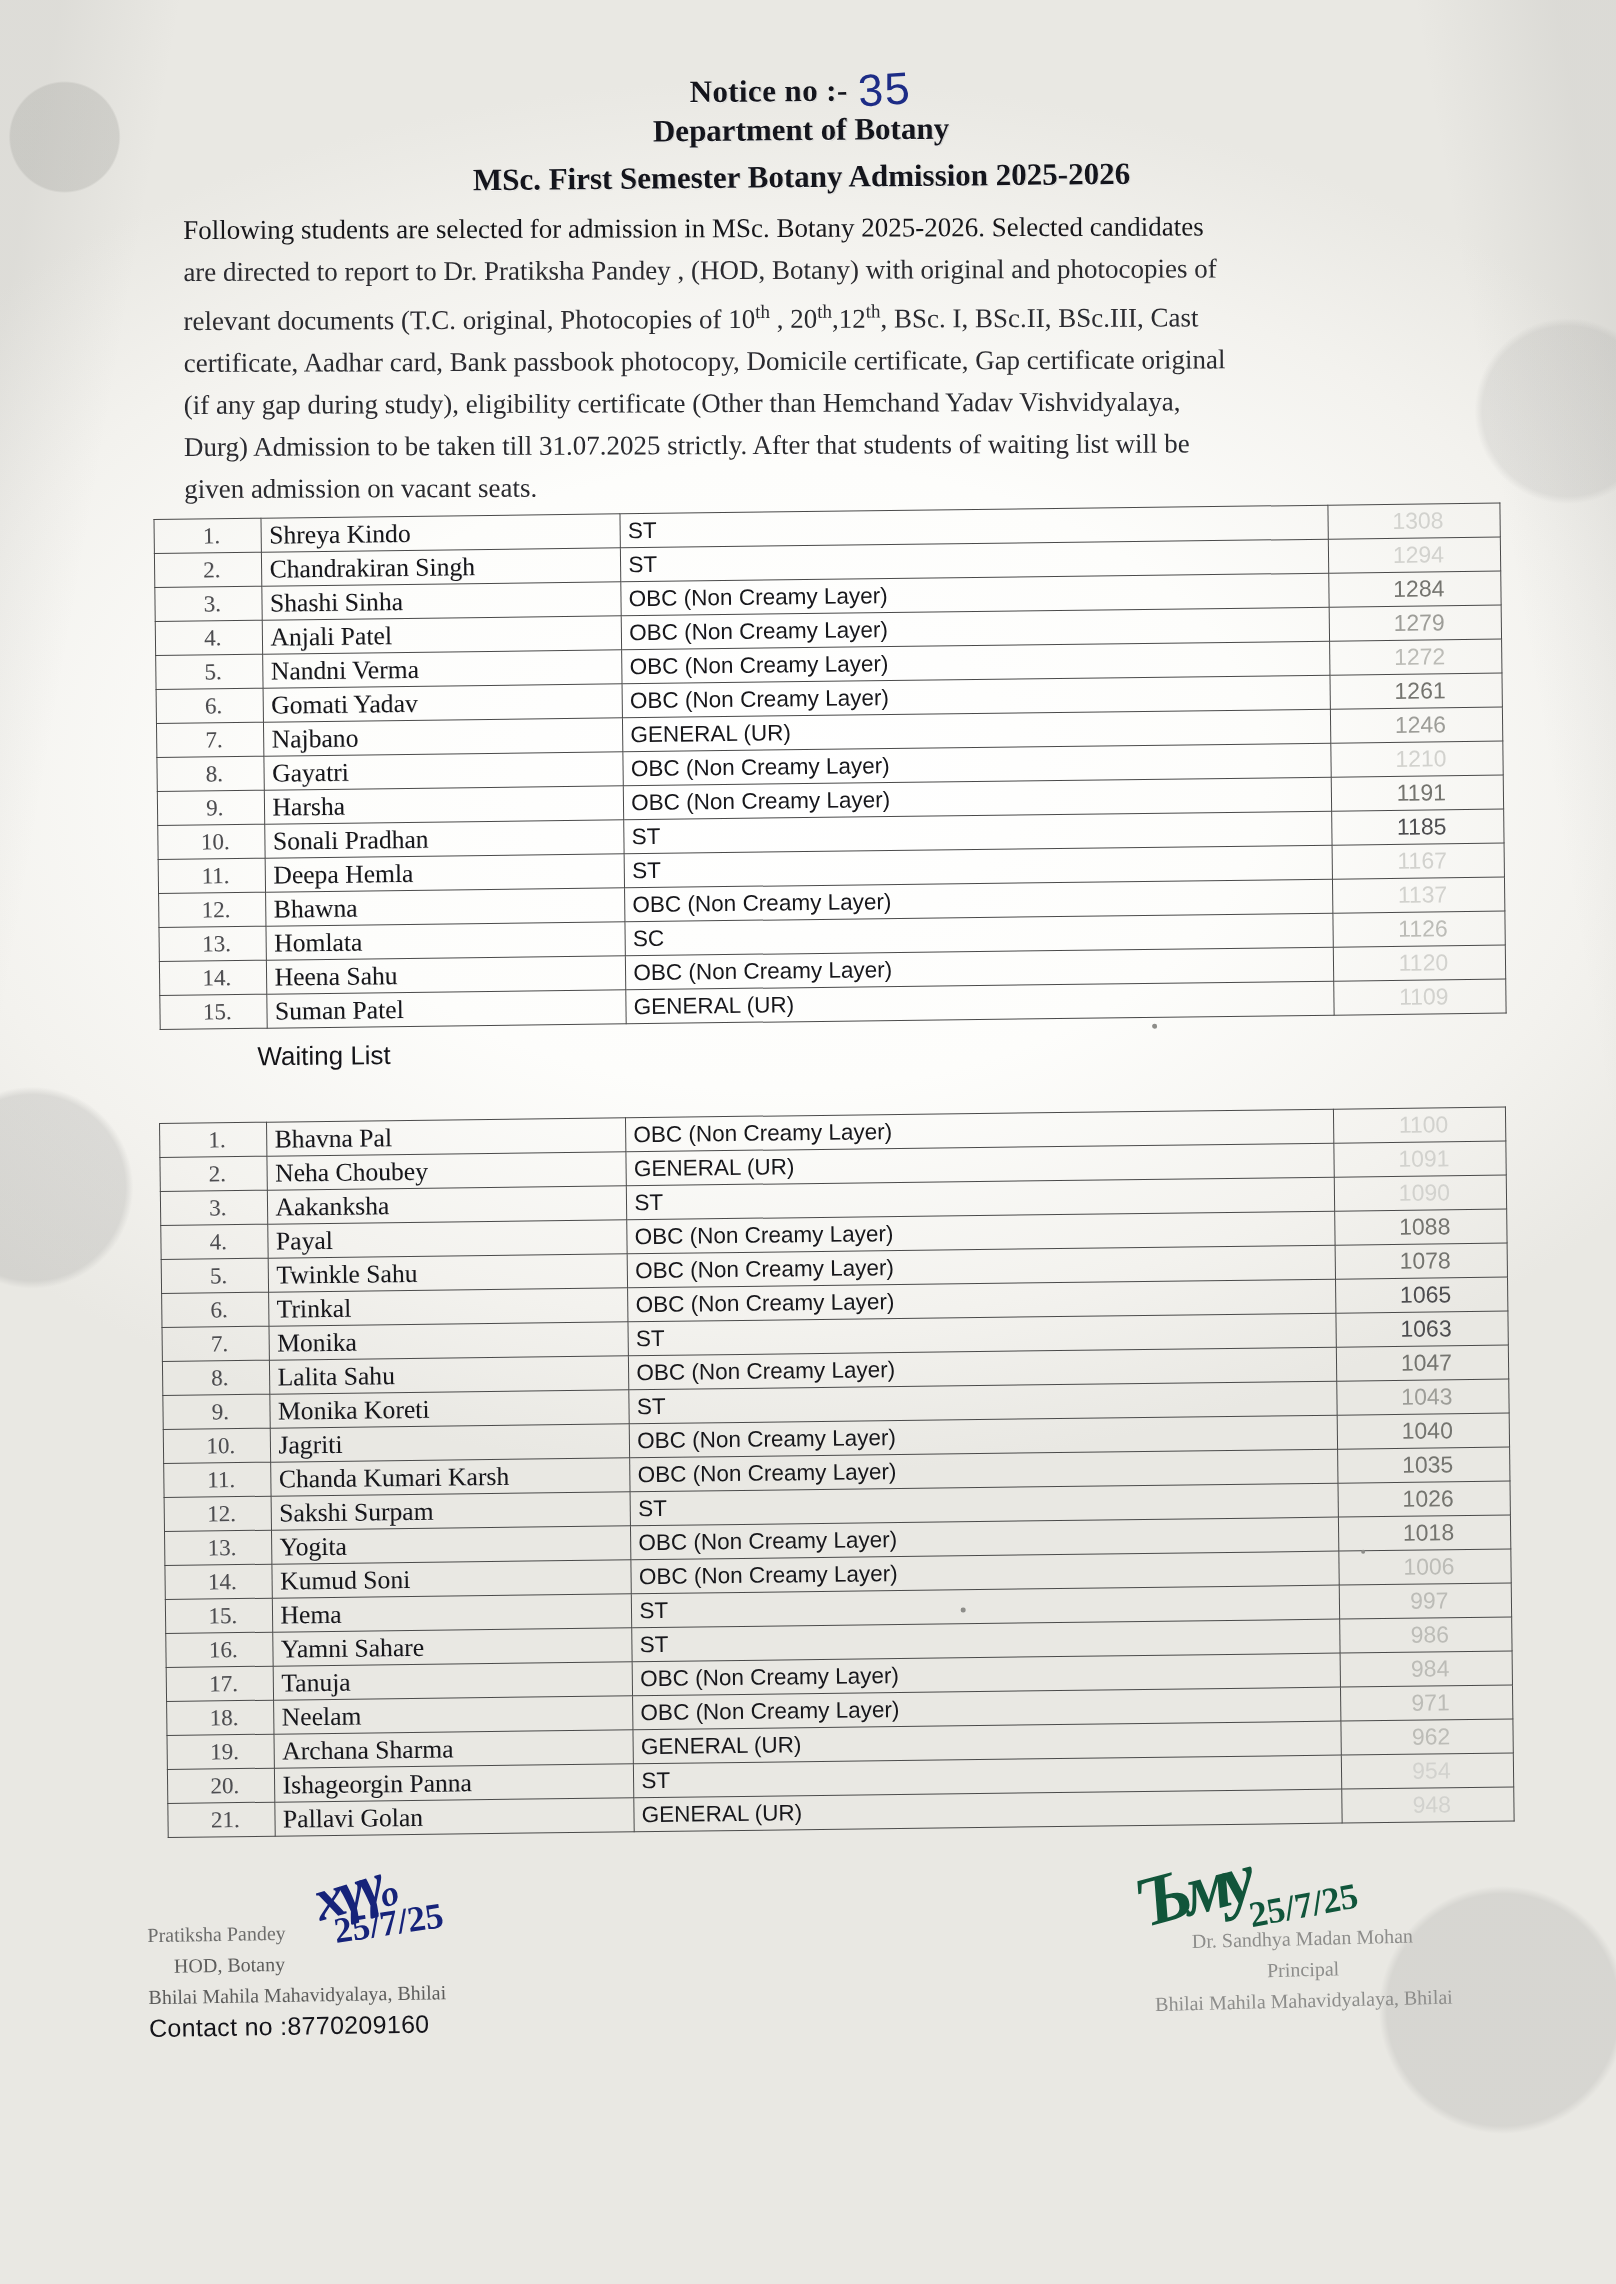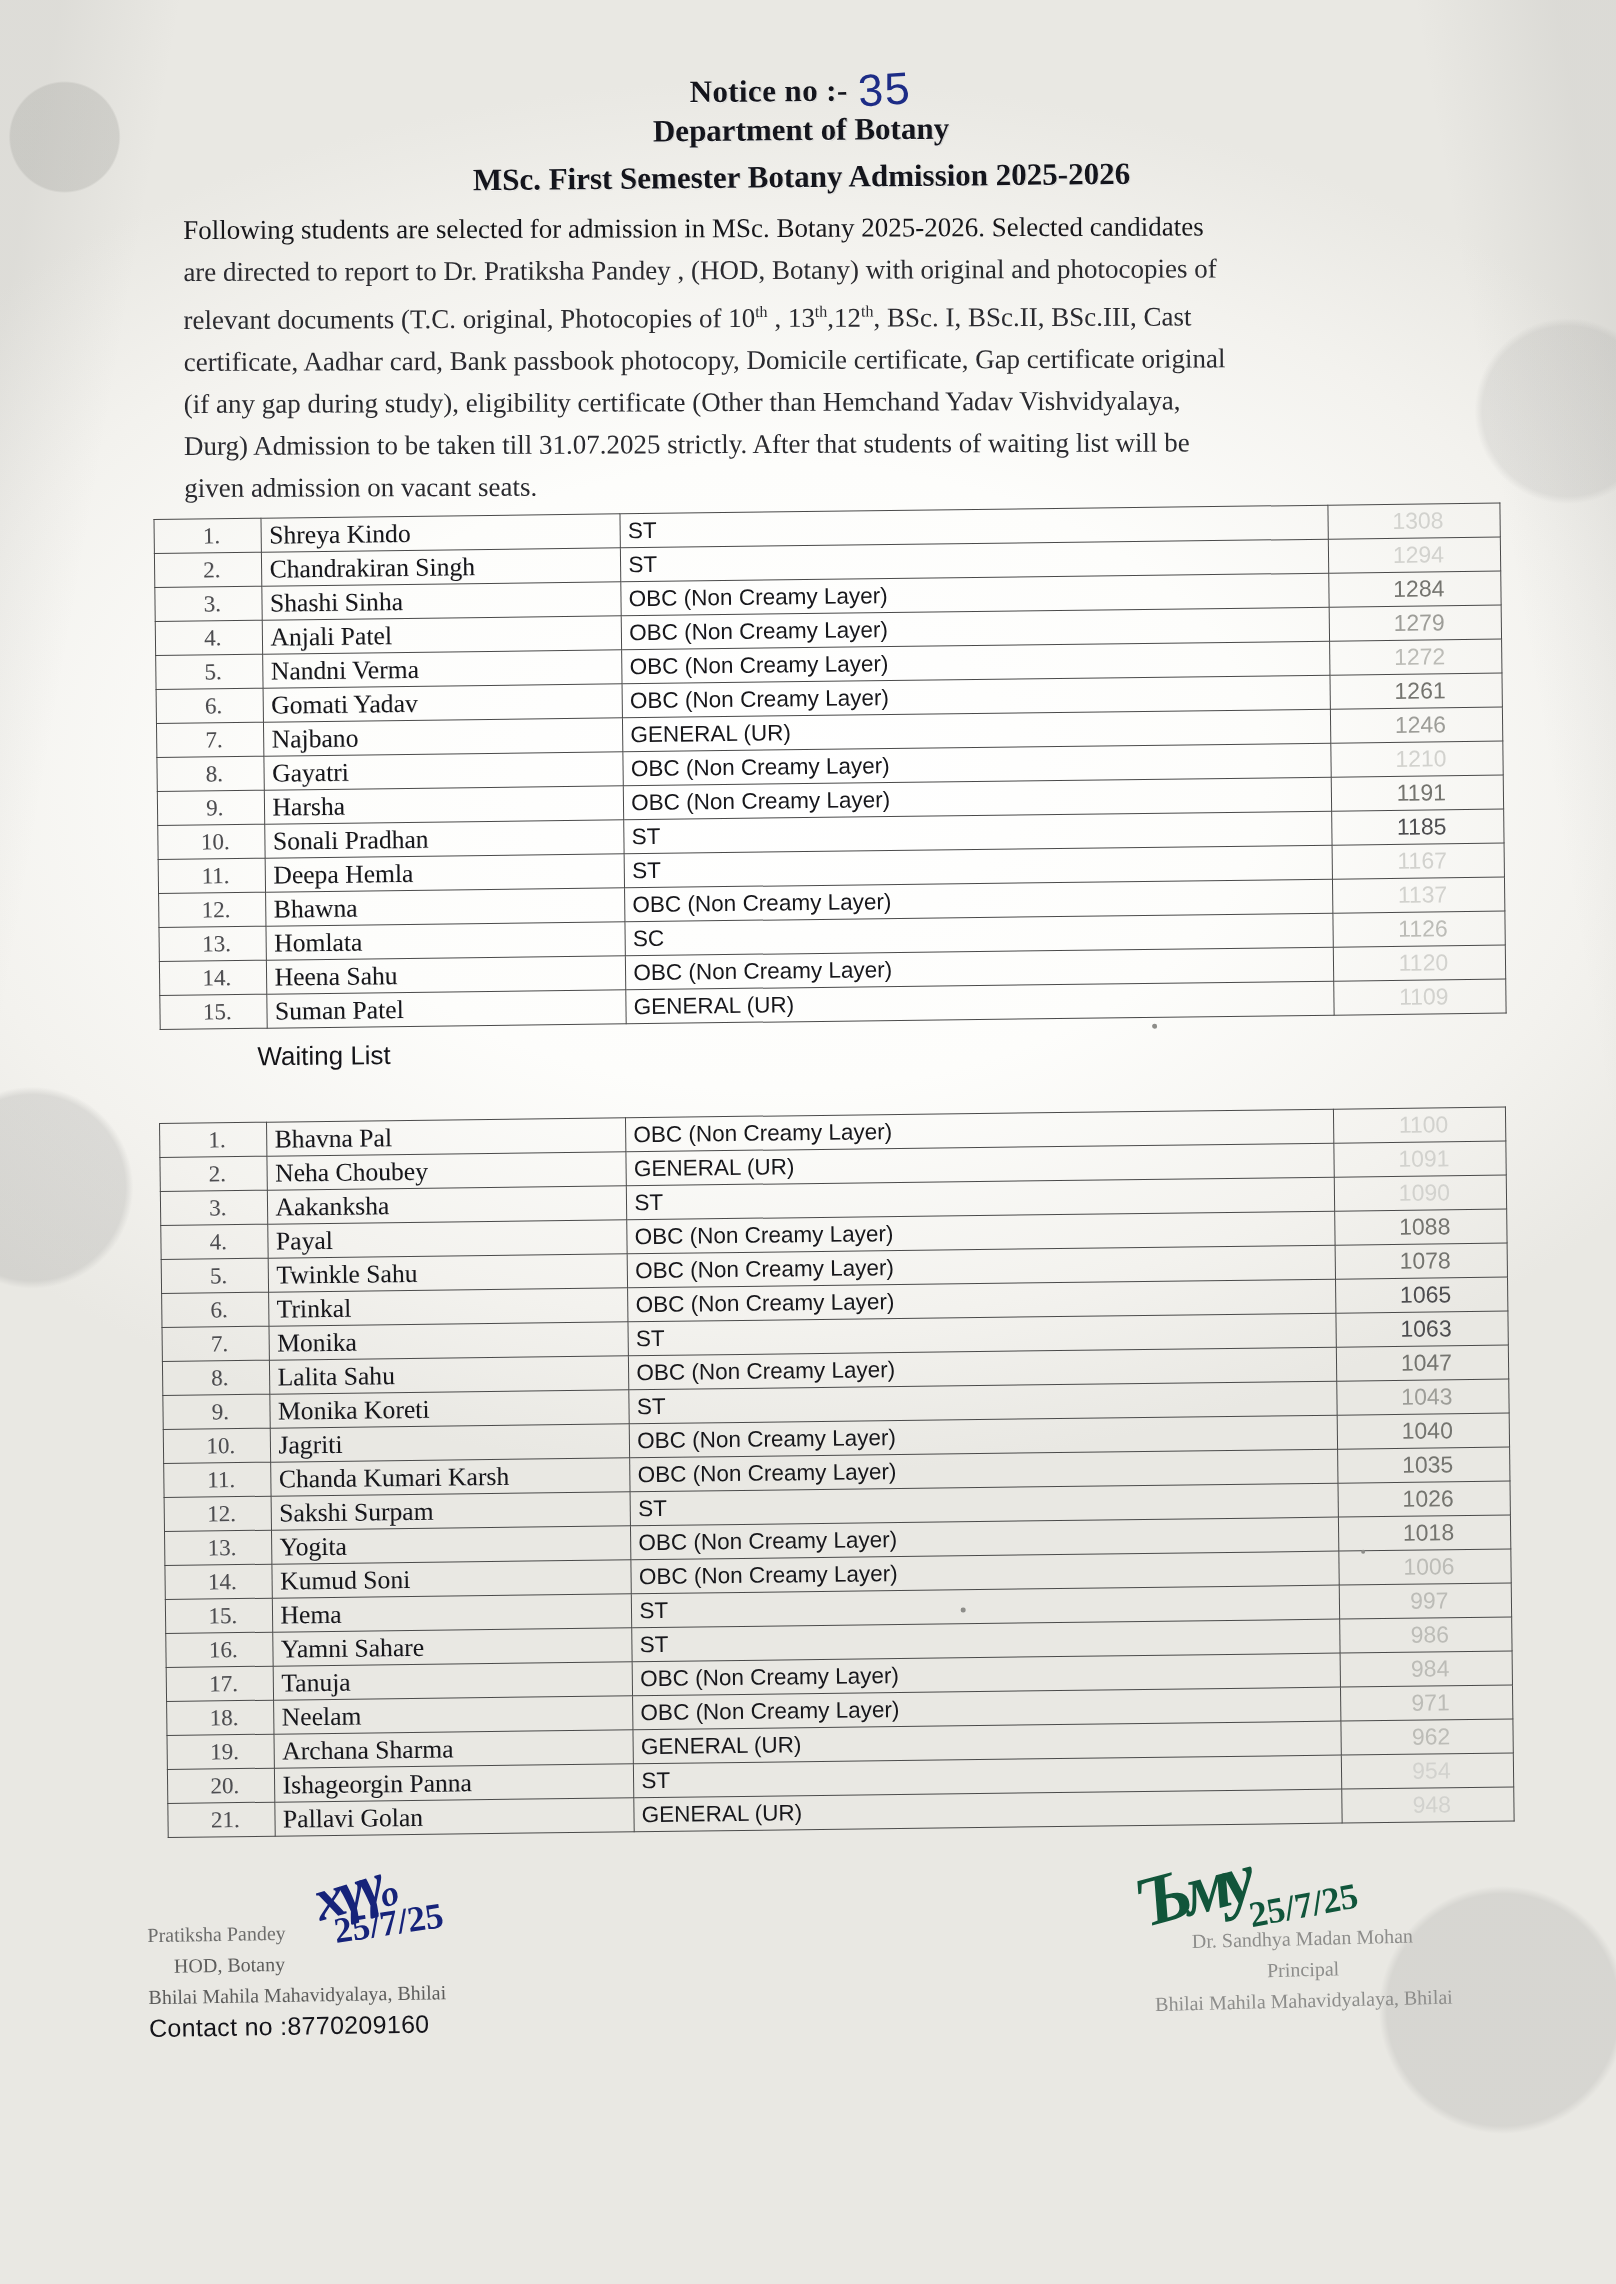--- a/index.html
+++ b/index.html
@@ -63,21 +63,21 @@
   }
 
   
   .para{
     position:absolute;left:189px;top:207px;width:1308px;
     font-size:27px;line-height:42px;color:#1a1a1f;
     text-align:justify;
     transform:rotate(0.35deg);
   }
   .para .ln{ display:block; white-space:nowrap; }
-  .para sup{ font-size:16px; }
+  .para sup{ font-size:19px; }
 
   
   .tbl{
     position:absolute;
     border-collapse:collapse;
     transform-origin:0 0;
   }
   .tbl td{
     border:0.8px solid #4a4a4a;
     height:33px;
@@ -155,21 +155,21 @@
 
   <div class="hdr notice-line">
     <span class="lbl">Notice no :-</span><span class="notice-num">35</span>
   </div>
   <div class="hdr dept">Department of Botany</div>
   <div class="hdr course">MSc. First Semester Botany Admission 2025-2026</div>
 
   <div class="para">
     <span class="ln f0">Following students are selected for admission in MSc. Botany 2025-2026. Selected candidates</span>
     <span class="ln f1">are directed to report to Dr. Pratiksha Pandey , (HOD, Botany) with original and photocopies of</span>
-    <span class="ln f1"><span>relevant documents (T.C. original, Photocopies of 10</span><sup>th</sup><span> , 13</span><sup>th</sup><span>,12</span><sup>th</sup><span>, BSc. I, BSc.II, BSc.III, Cast</span></span>
+    <span class="ln f1"><span>relevant documents (T.C. original, Photocopies of 10</span><sup>th</sup><span> , 20</span><sup>th</sup><span>,12</span><sup>th</sup><span>, BSc. I, BSc.II, BSc.III, Cast</span></span>
     <span class="ln f1">certificate, Aadhar card, Bank passbook photocopy, Domicile certificate,  Gap certificate original</span>
     <span class="ln f1">(if any gap during study), eligibility certificate (Other than Hemchand Yadav Vishvidyalaya,</span>
     <span class="ln f1">Durg) Admission to be taken till 31.07.2025 strictly. After that students of waiting list will be</span>
     <span class="ln f1">given admission on vacant seats.</span>
   </div>
 
   <div id="table1-wrap">
     <table class="tbl" id="table1">
         <tbody>
           <tr>

